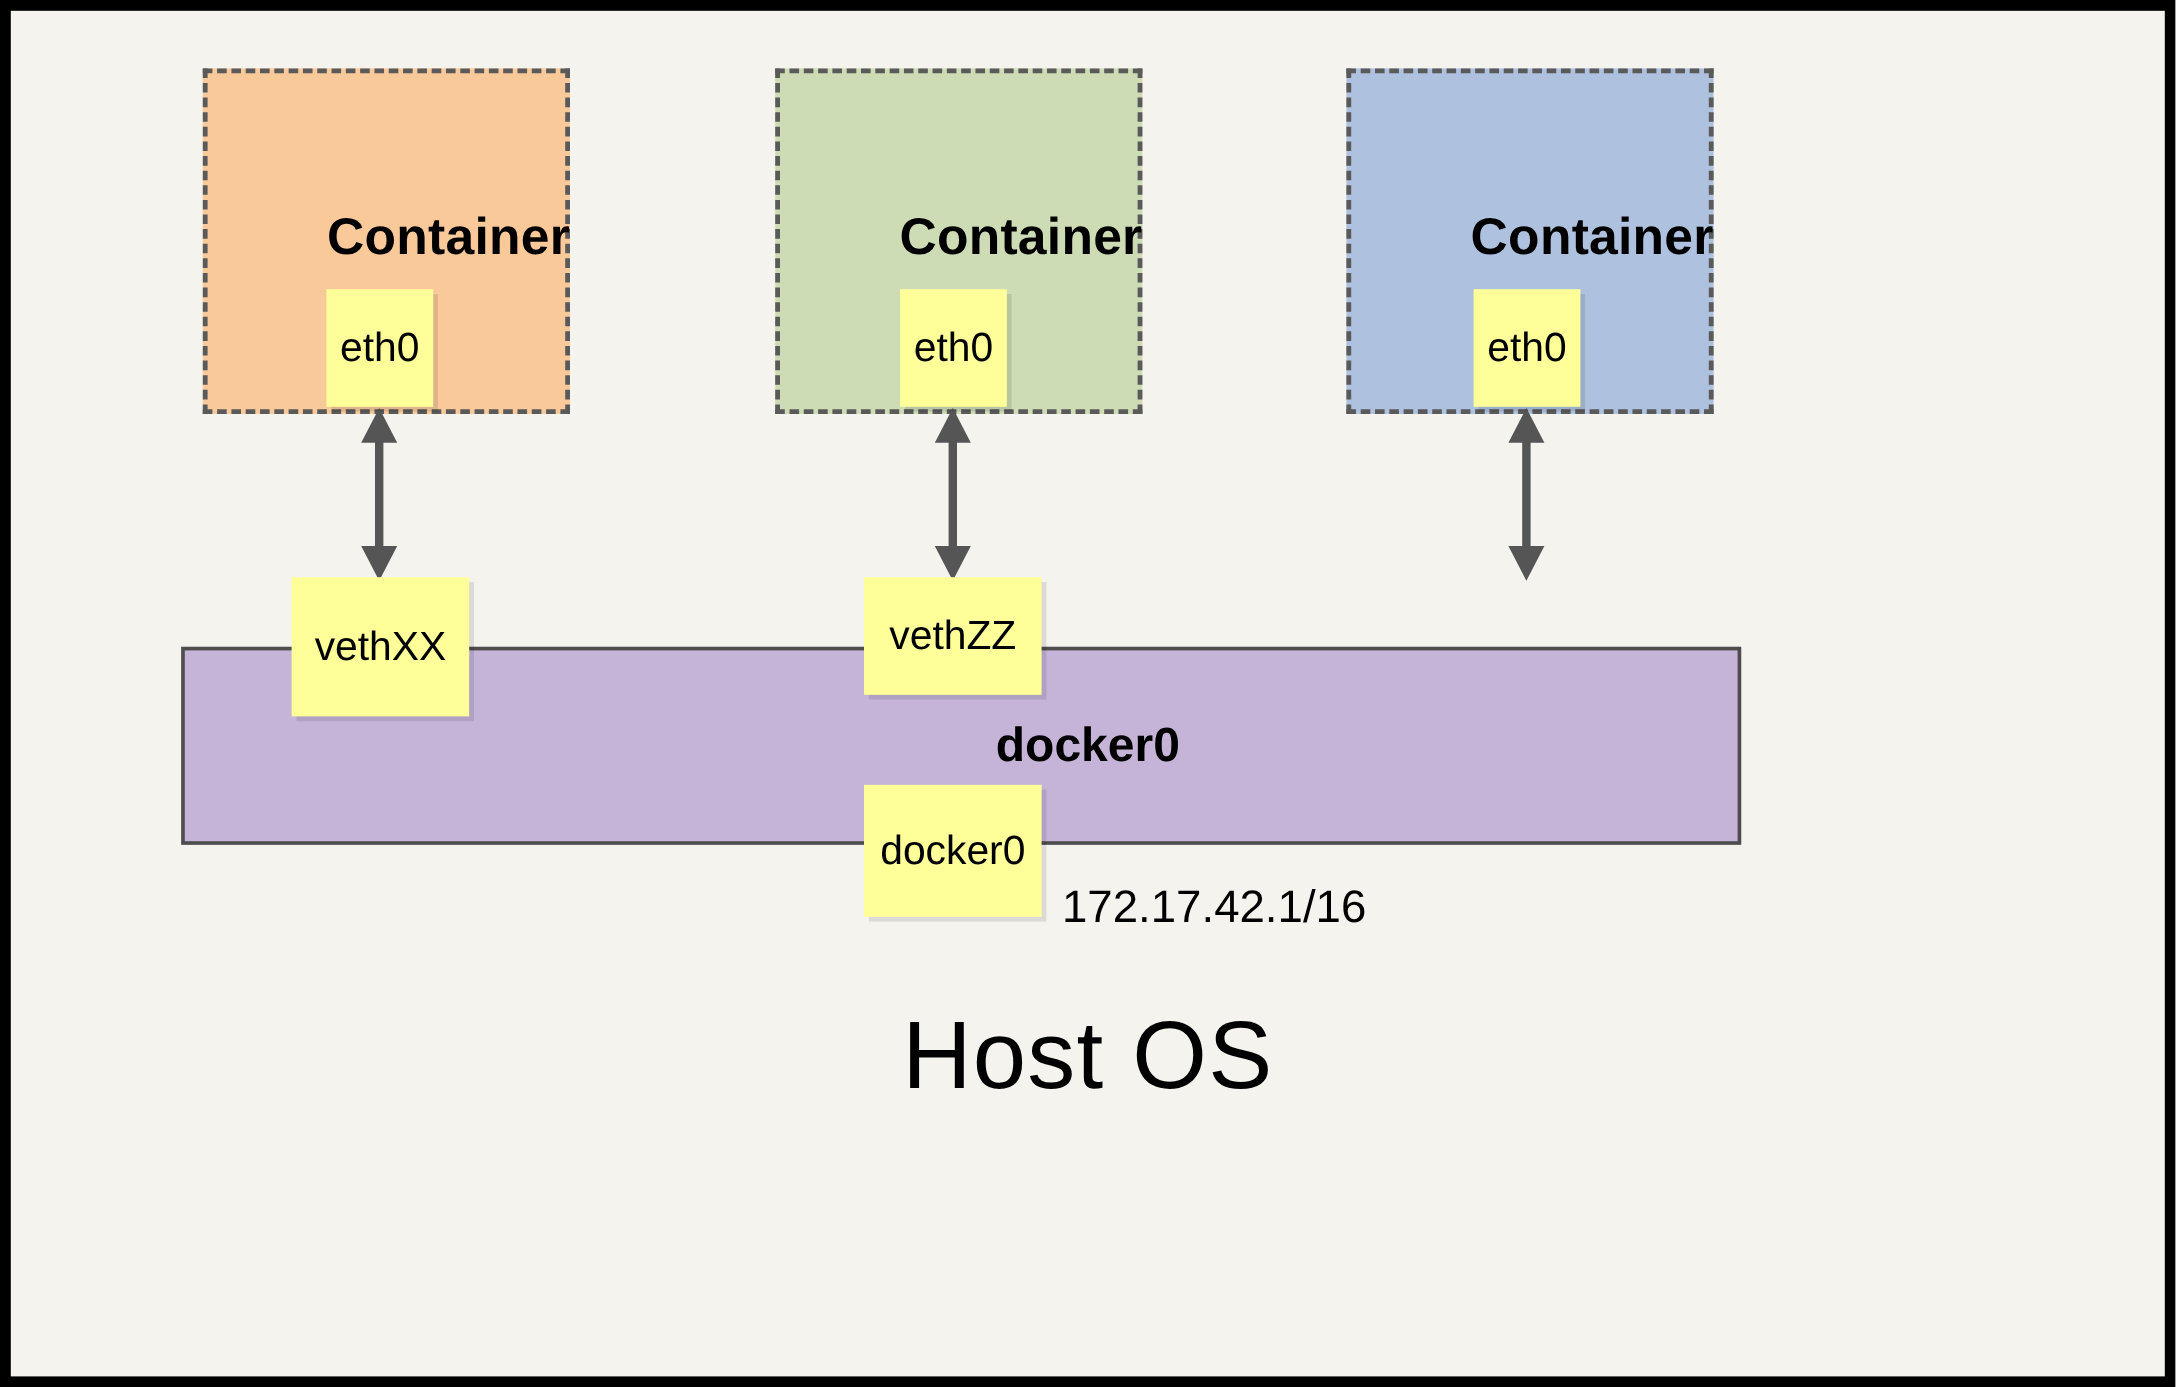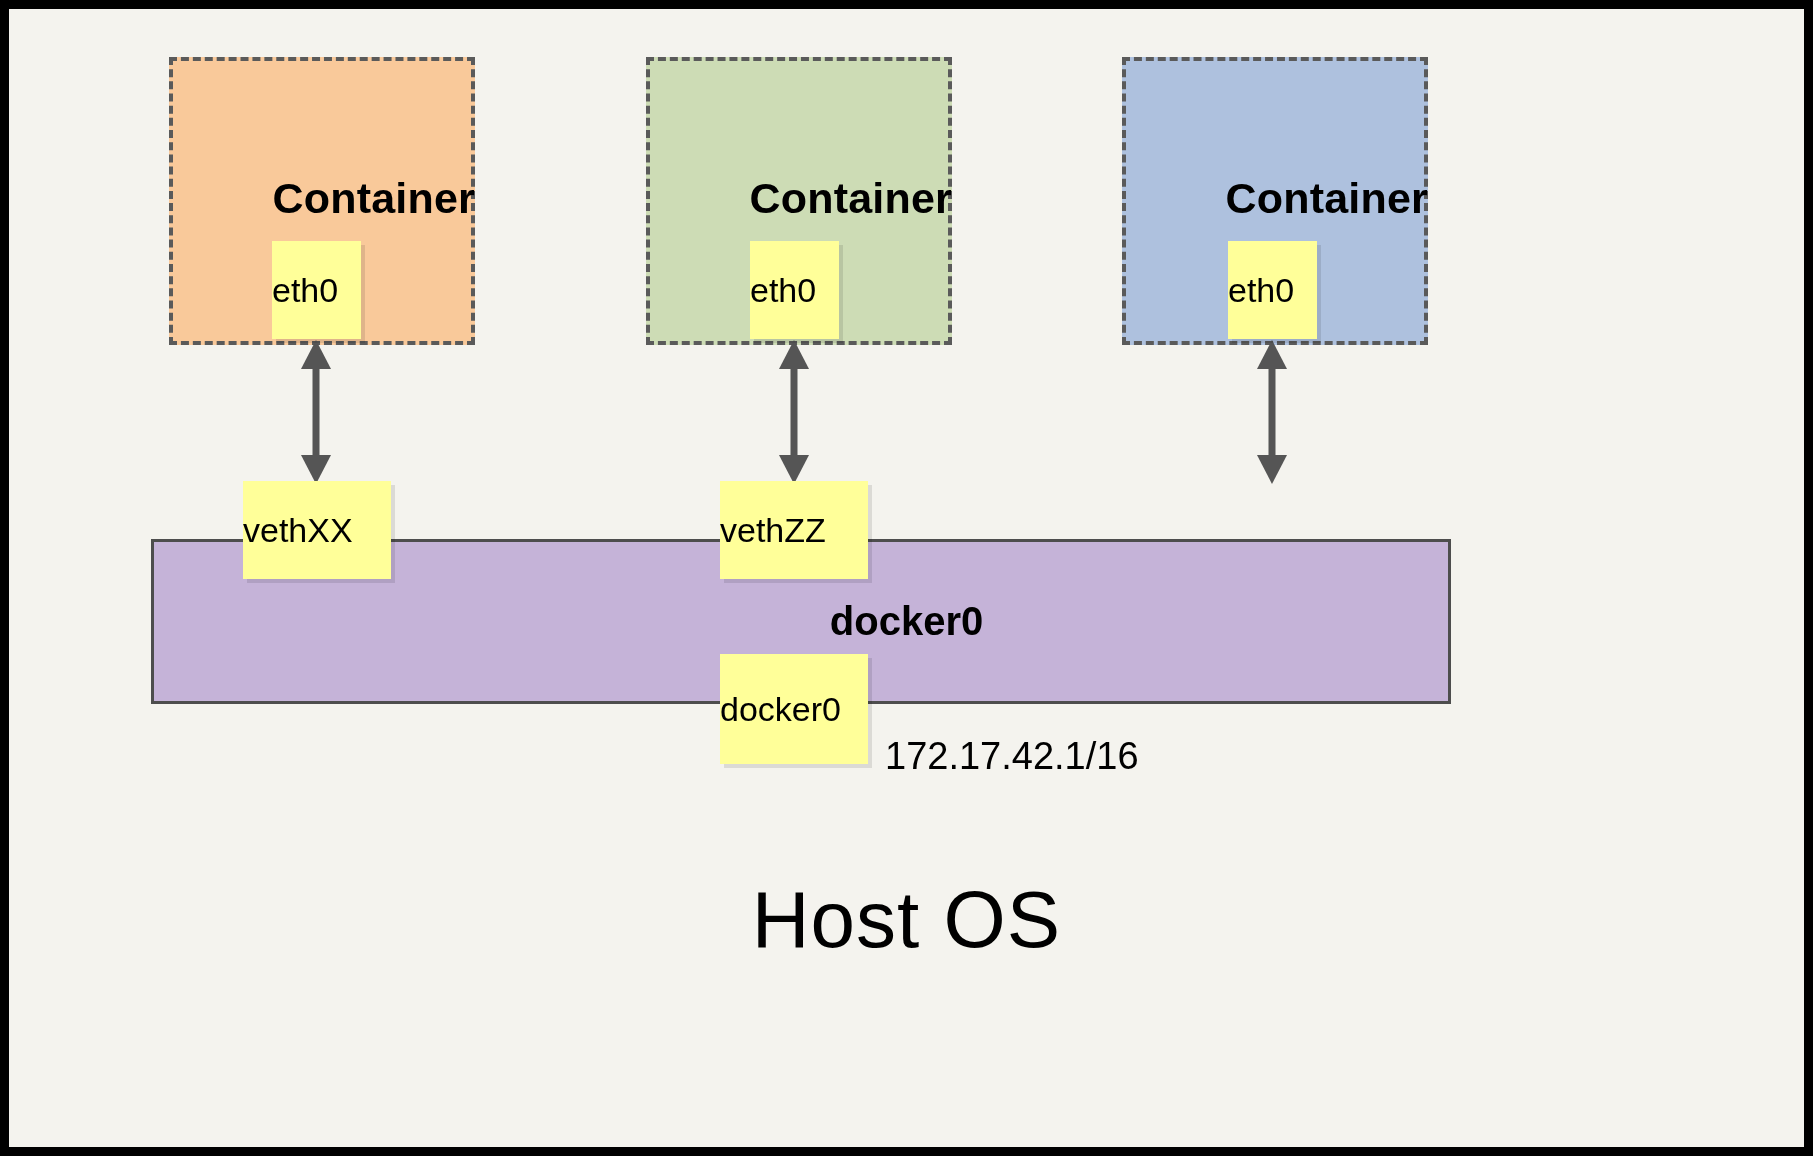--- a/index.html
+++ b/index.html
@@ -38,21 +38,21 @@
   }
 
   
   .note {
     position: absolute;
     background: #ffff99;
     box-sizing: border-box;
     box-shadow: 4px 4px 0 0 rgba(0,0,0,0.10);
     display: flex;
     align-items: center;
-    justify-content: flex-start;
+    justify-content: center;
     font-size: 34px;
     color: #000;
     z-index: 6;
   }
   .note span { display: block; }
 
   
   .arrow {
     position: absolute;
     z-index: 3;
@@ -111,21 +111,21 @@
   <div class="note" style="left:263px; top:232px; width:89px; height:98px;">
     <span>eth0</span>
   </div>
 
   <svg class="arrow" style="left:283px; top:330px; width:48px; height:146px;" viewBox="0 0 48 146" xmlns="http://www.w3.org/2000/svg">
     <line x1="24" y1="14" x2="24" y2="132" stroke="#555555" stroke-width="7"></line>
     <polygon points="24,1 9,30 39,30" fill="#555555"></polygon>
     <polygon points="24,145 9,116 39,116" fill="#555555"></polygon>
   </svg>
 
-  <div class="note" style="left:234px; top:472px; width:148px; height:98px;">
+  <div class="note" style="left:234px; top:472px; width:148px; height:116px;">
     <span>vethXX</span>
   </div>
 
   <div class="container-box" style="left:637px; top:48px; width:306px; height:288px; background:#cddcb5;">
   </div>
   <div class="container-title" style="left:637px; width:306px; top:165px;">Container</div>
 
   <div class="note" style="left:741px; top:232px; width:89px; height:98px;">
     <span>eth0</span>
   </div>
@@ -154,15 +154,15 @@
     <polygon points="24,145 9,116 39,116" fill="#555555"></polygon>
   </svg>
 
 
   <div class="note" style="left:711px; top:645px; width:148px; height:110px;">
     <span>docker0</span>
   </div>
 
   <div id="ip-label" style="left:876px; top:726px;">172.17.42.1/16</div>
 
-  <div id="host-os-label" style="top:825px;margin-top:40px;">Host OS</div>
+  <div id="host-os-label" style="top:825px;">Host OS</div>
 
 </div>
 
 </body></html>

